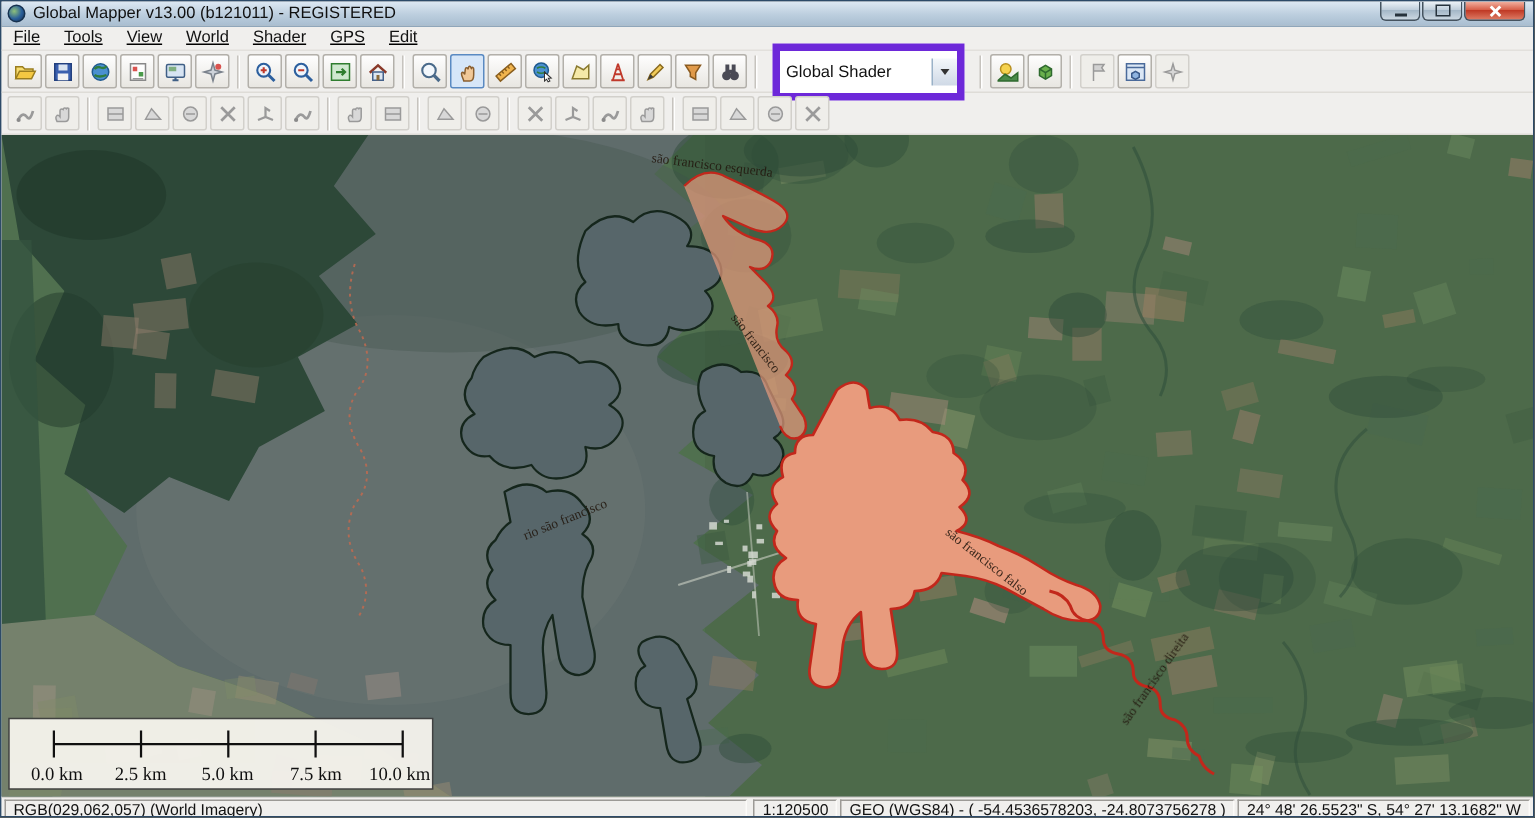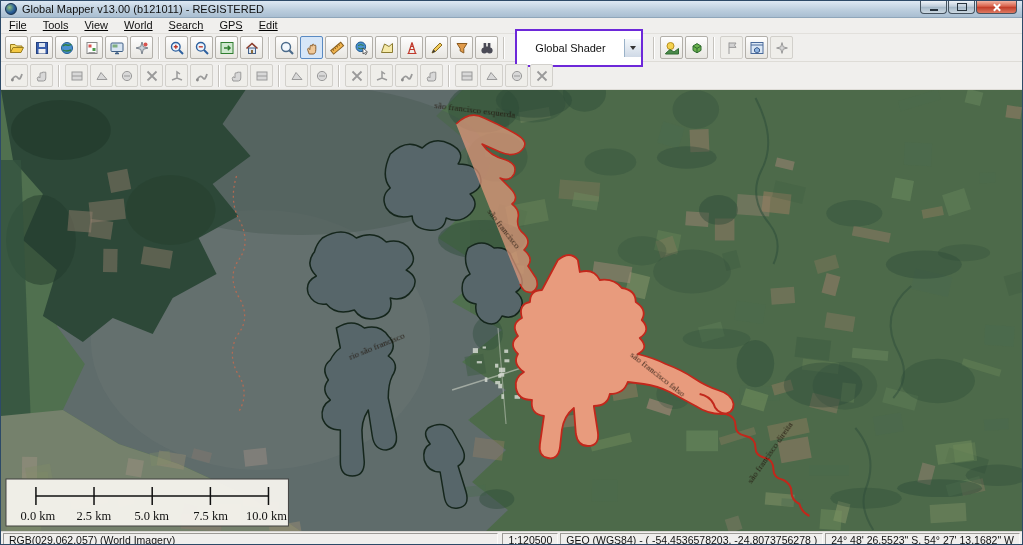--- a/index.html
+++ b/index.html
@@ -25,21 +25,21 @@
   .menu-item{padding:0 8px;color:#111;line-height:15px;}
   
   .toolbar{display:flex;align-items:center;background:#f0efed;height:28px;box-sizing:border-box;
            padding:0 3px;border-bottom:1px solid #dedcd7;}
   .tbtn{width:23px;height:23px;flex:none;border:1px solid #b3b0aa;border-radius:2px;box-sizing:border-box;
         background:linear-gradient(#fefefe,#e8e6e1);display:flex;align-items:center;justify-content:center;margin:0 1px;}
   .tbtn.disabled{border-color:#d2d0cb;background:#efeeea;}
   .tbtn.pressed{border-color:#5a8ac2;background:#d6e6f8;}
   .tbtn svg{width:16px;height:16px;display:block;}
   .tbsep{width:0;border-left:1px solid #c6c3be;border-right:1px solid #ffffff;height:22px;margin:0 4px;flex:none;}
-  .combo{display:flex;align-items:center;height:38px;border:2px solid #6d28d9;background:#fff;width:128px;margin:0 6px;font-size:11px;flex:none;box-sizing:border-box;text-align:center;}
+  .combo{display:flex;align-items:center;height:38px;border:5px solid #6d28d9;background:#fff;width:128px;margin:0 6px;font-size:11px;flex:none;box-sizing:border-box;}
   .combo-value{flex:1;padding:0 4px;white-space:nowrap;overflow:hidden;color:#111;}
   .combo-btn{width:16px;height:18px;background:linear-gradient(#f4f8fb,#cfd9e6);border-left:1px solid #9ab2c8;display:flex;align-items:center;justify-content:center;}
   .combo-arrow{width:0;height:0;border-left:3.5px solid transparent;border-right:3.5px solid transparent;border-top:4px solid #333;}
   
   .map{position:relative;width:100%;height:441px;background:#4a6350;overflow:hidden;}
   .map svg{display:block;width:100%;height:100%;}
   
   .statusbar{height:17px;display:flex;align-items:center;background:#f0efed;font-size:10.5px;color:#111;
              padding:0 2px;border-top:1px solid #d6d4d0;box-sizing:border-box;}
   .seg{border:1px solid;border-color:#9c9a96 #fbfaf8 #fbfaf8 #9c9a96;height:15px;line-height:13px;padding:0 5px;
@@ -66,21 +66,21 @@
           <span class="glyph-x"></span>
         </span>
     </span>
   </div>
 
   <div class="menubar">
       <span class="menu-item">File</span>
       <span class="menu-item">Tools</span>
       <span class="menu-item">View</span>
       <span class="menu-item">World</span>
-      <span class="menu-item">Search</span>
+      <span class="menu-item">Shader</span>
       <span class="menu-item">GPS</span>
       <span class="menu-item">Edit</span>
     </div>
 
   <div class="toolbar" id="toolbar-row1">
       <div class="tbtn">
         <span>
           <svg viewBox="0 0 16 16">
             <path d="M1.5 12.5 V4.5 H6 L7.5 6 H13 V7.5" fill="#f7dc6f" stroke="#9a7d1f"></path>
             <path d="M1.5 12.5 L4 7.5 H14.5 L12 12.5 Z" fill="#f4c842" stroke="#9a7d1f"></path>

